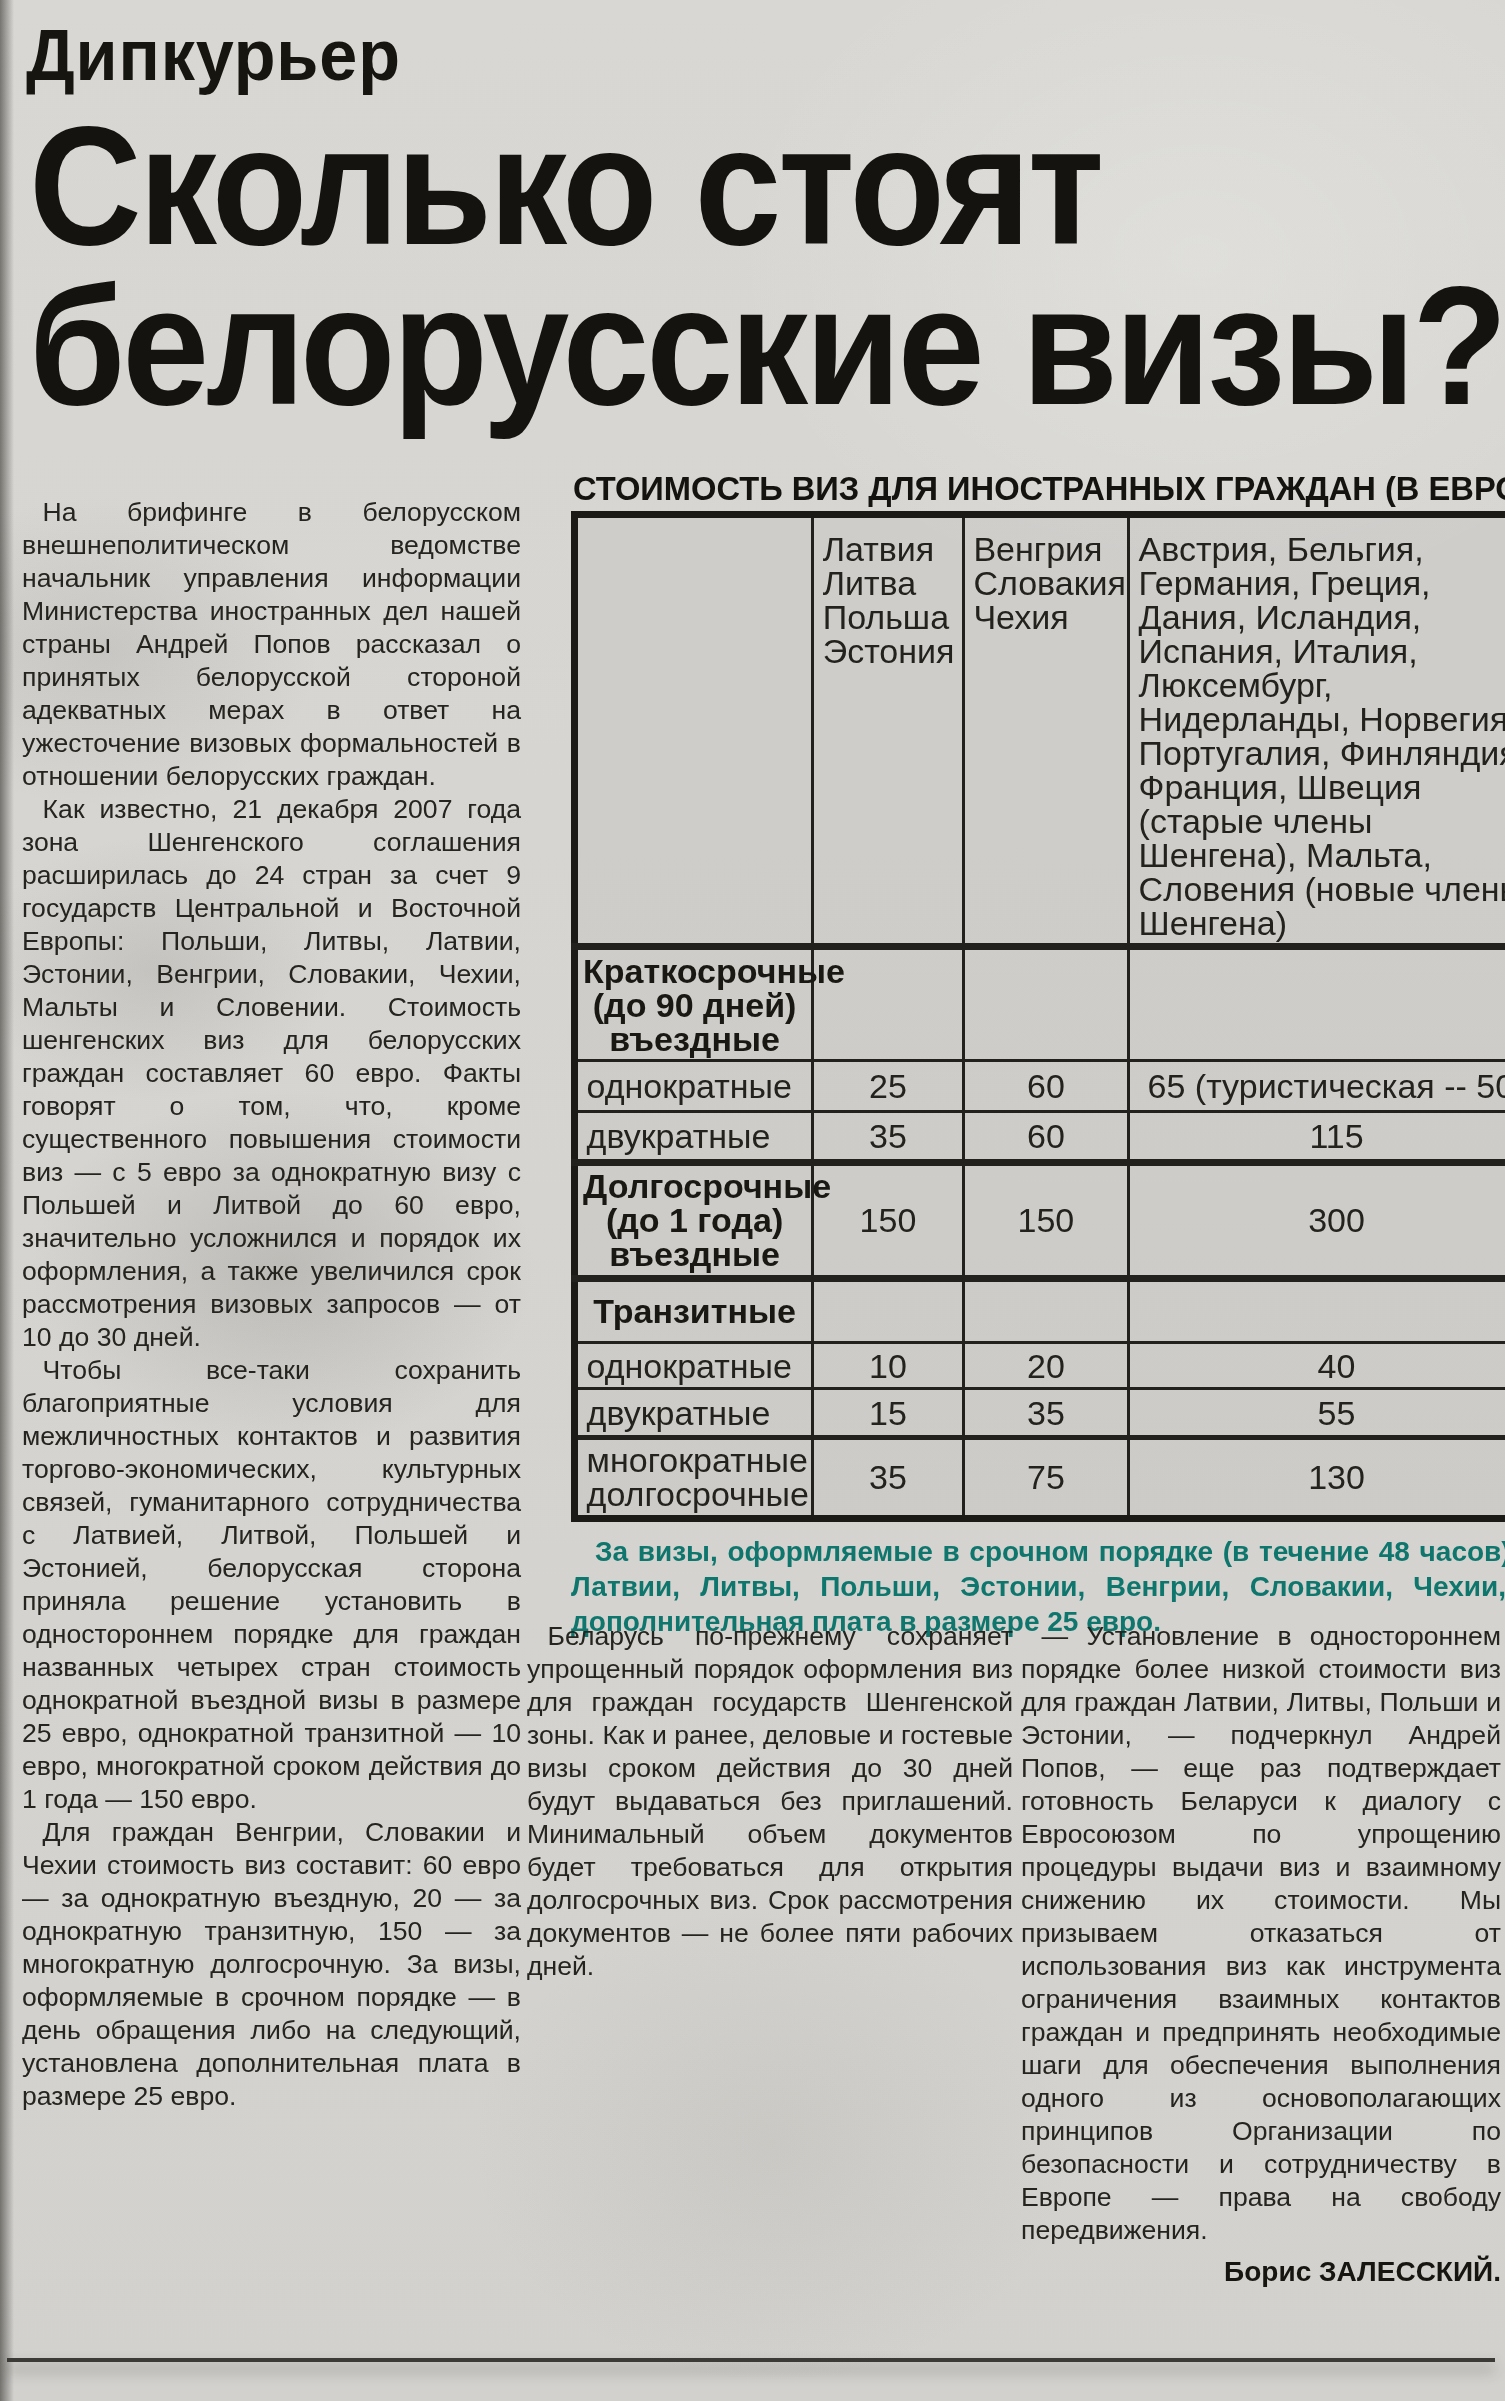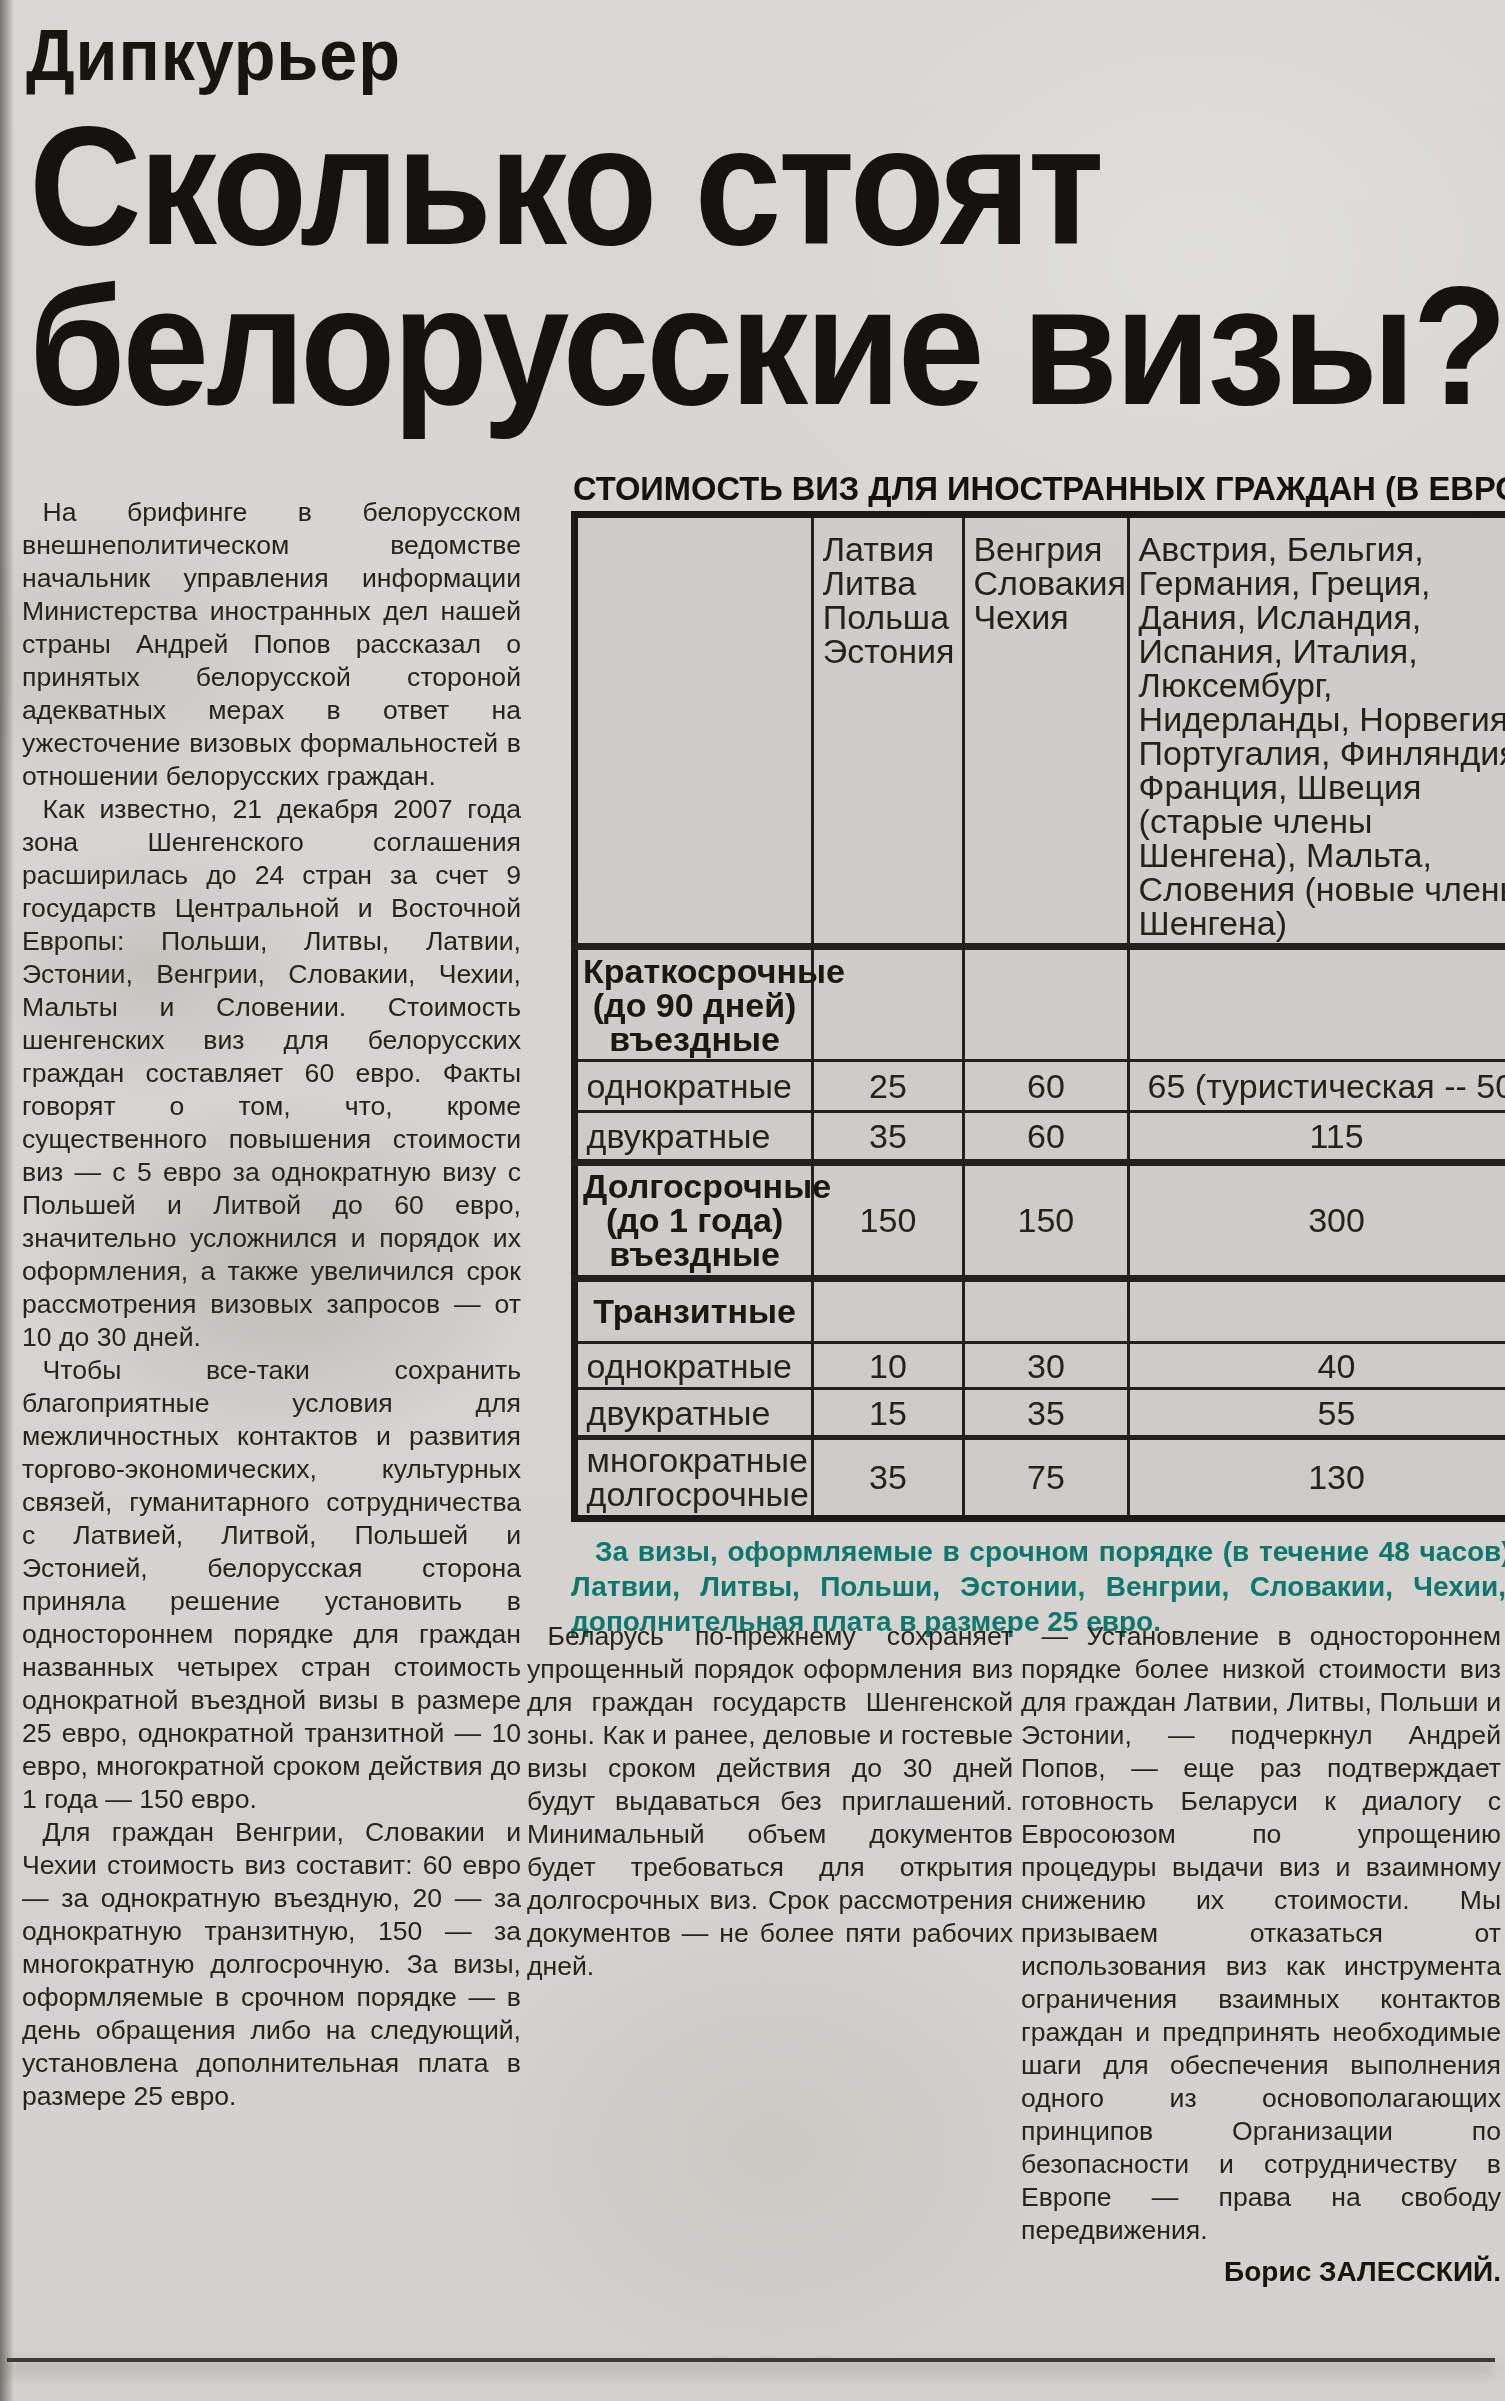--- a/index.html
+++ b/index.html
@@ -160,21 +160,21 @@
     </tr>
     <tr class="sect h70 thick-top">
       <td class="lbl">Транзитные</td>
       <td class="num"></td>
       <td class="num"></td>
       <td class="num"></td>
     </tr>
     <tr class="h50">
       <td class="lbl">однократные</td>
       <td class="num">10</td>
-      <td class="num">30</td>
+      <td class="num">20</td>
       <td class="num">40</td>
     </tr>
     <tr class="h52">
       <td class="lbl">двукратные</td>
       <td class="num">15</td>
       <td class="num">35</td>
       <td class="num">55</td>
     </tr>
     <tr class="h86 med-top">
       <td class="lbl">многократные долгосрочные</td>

